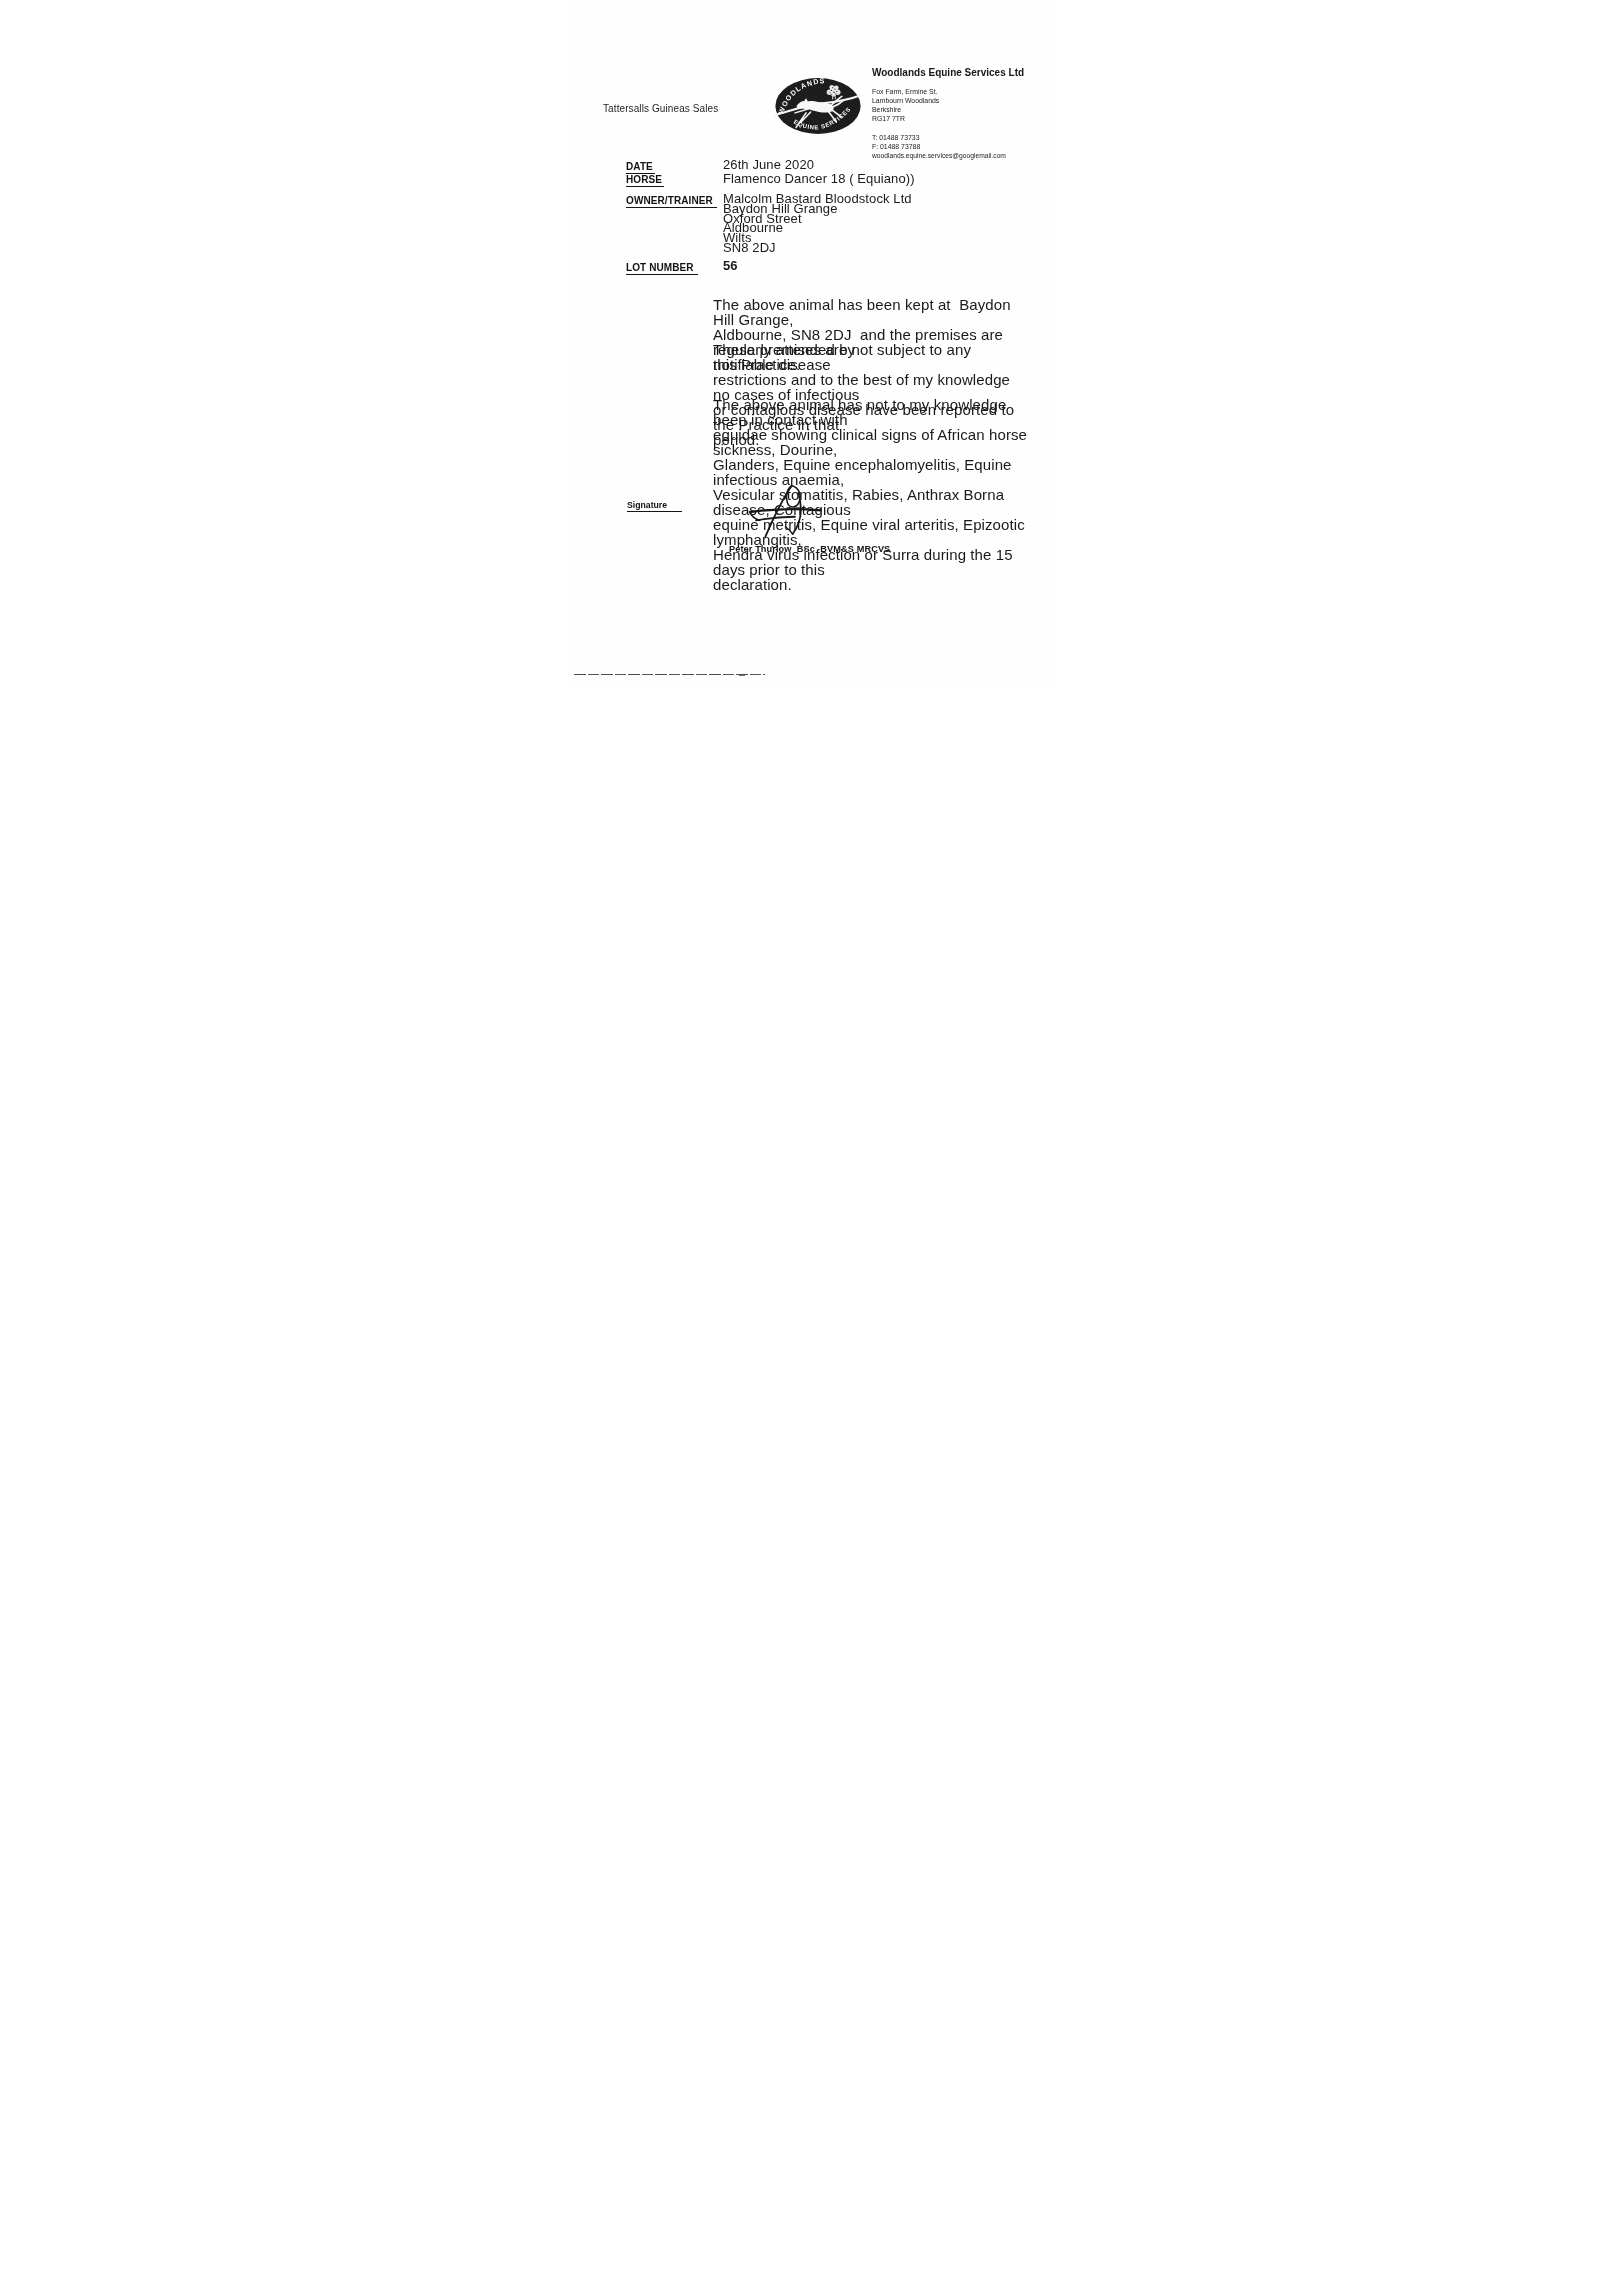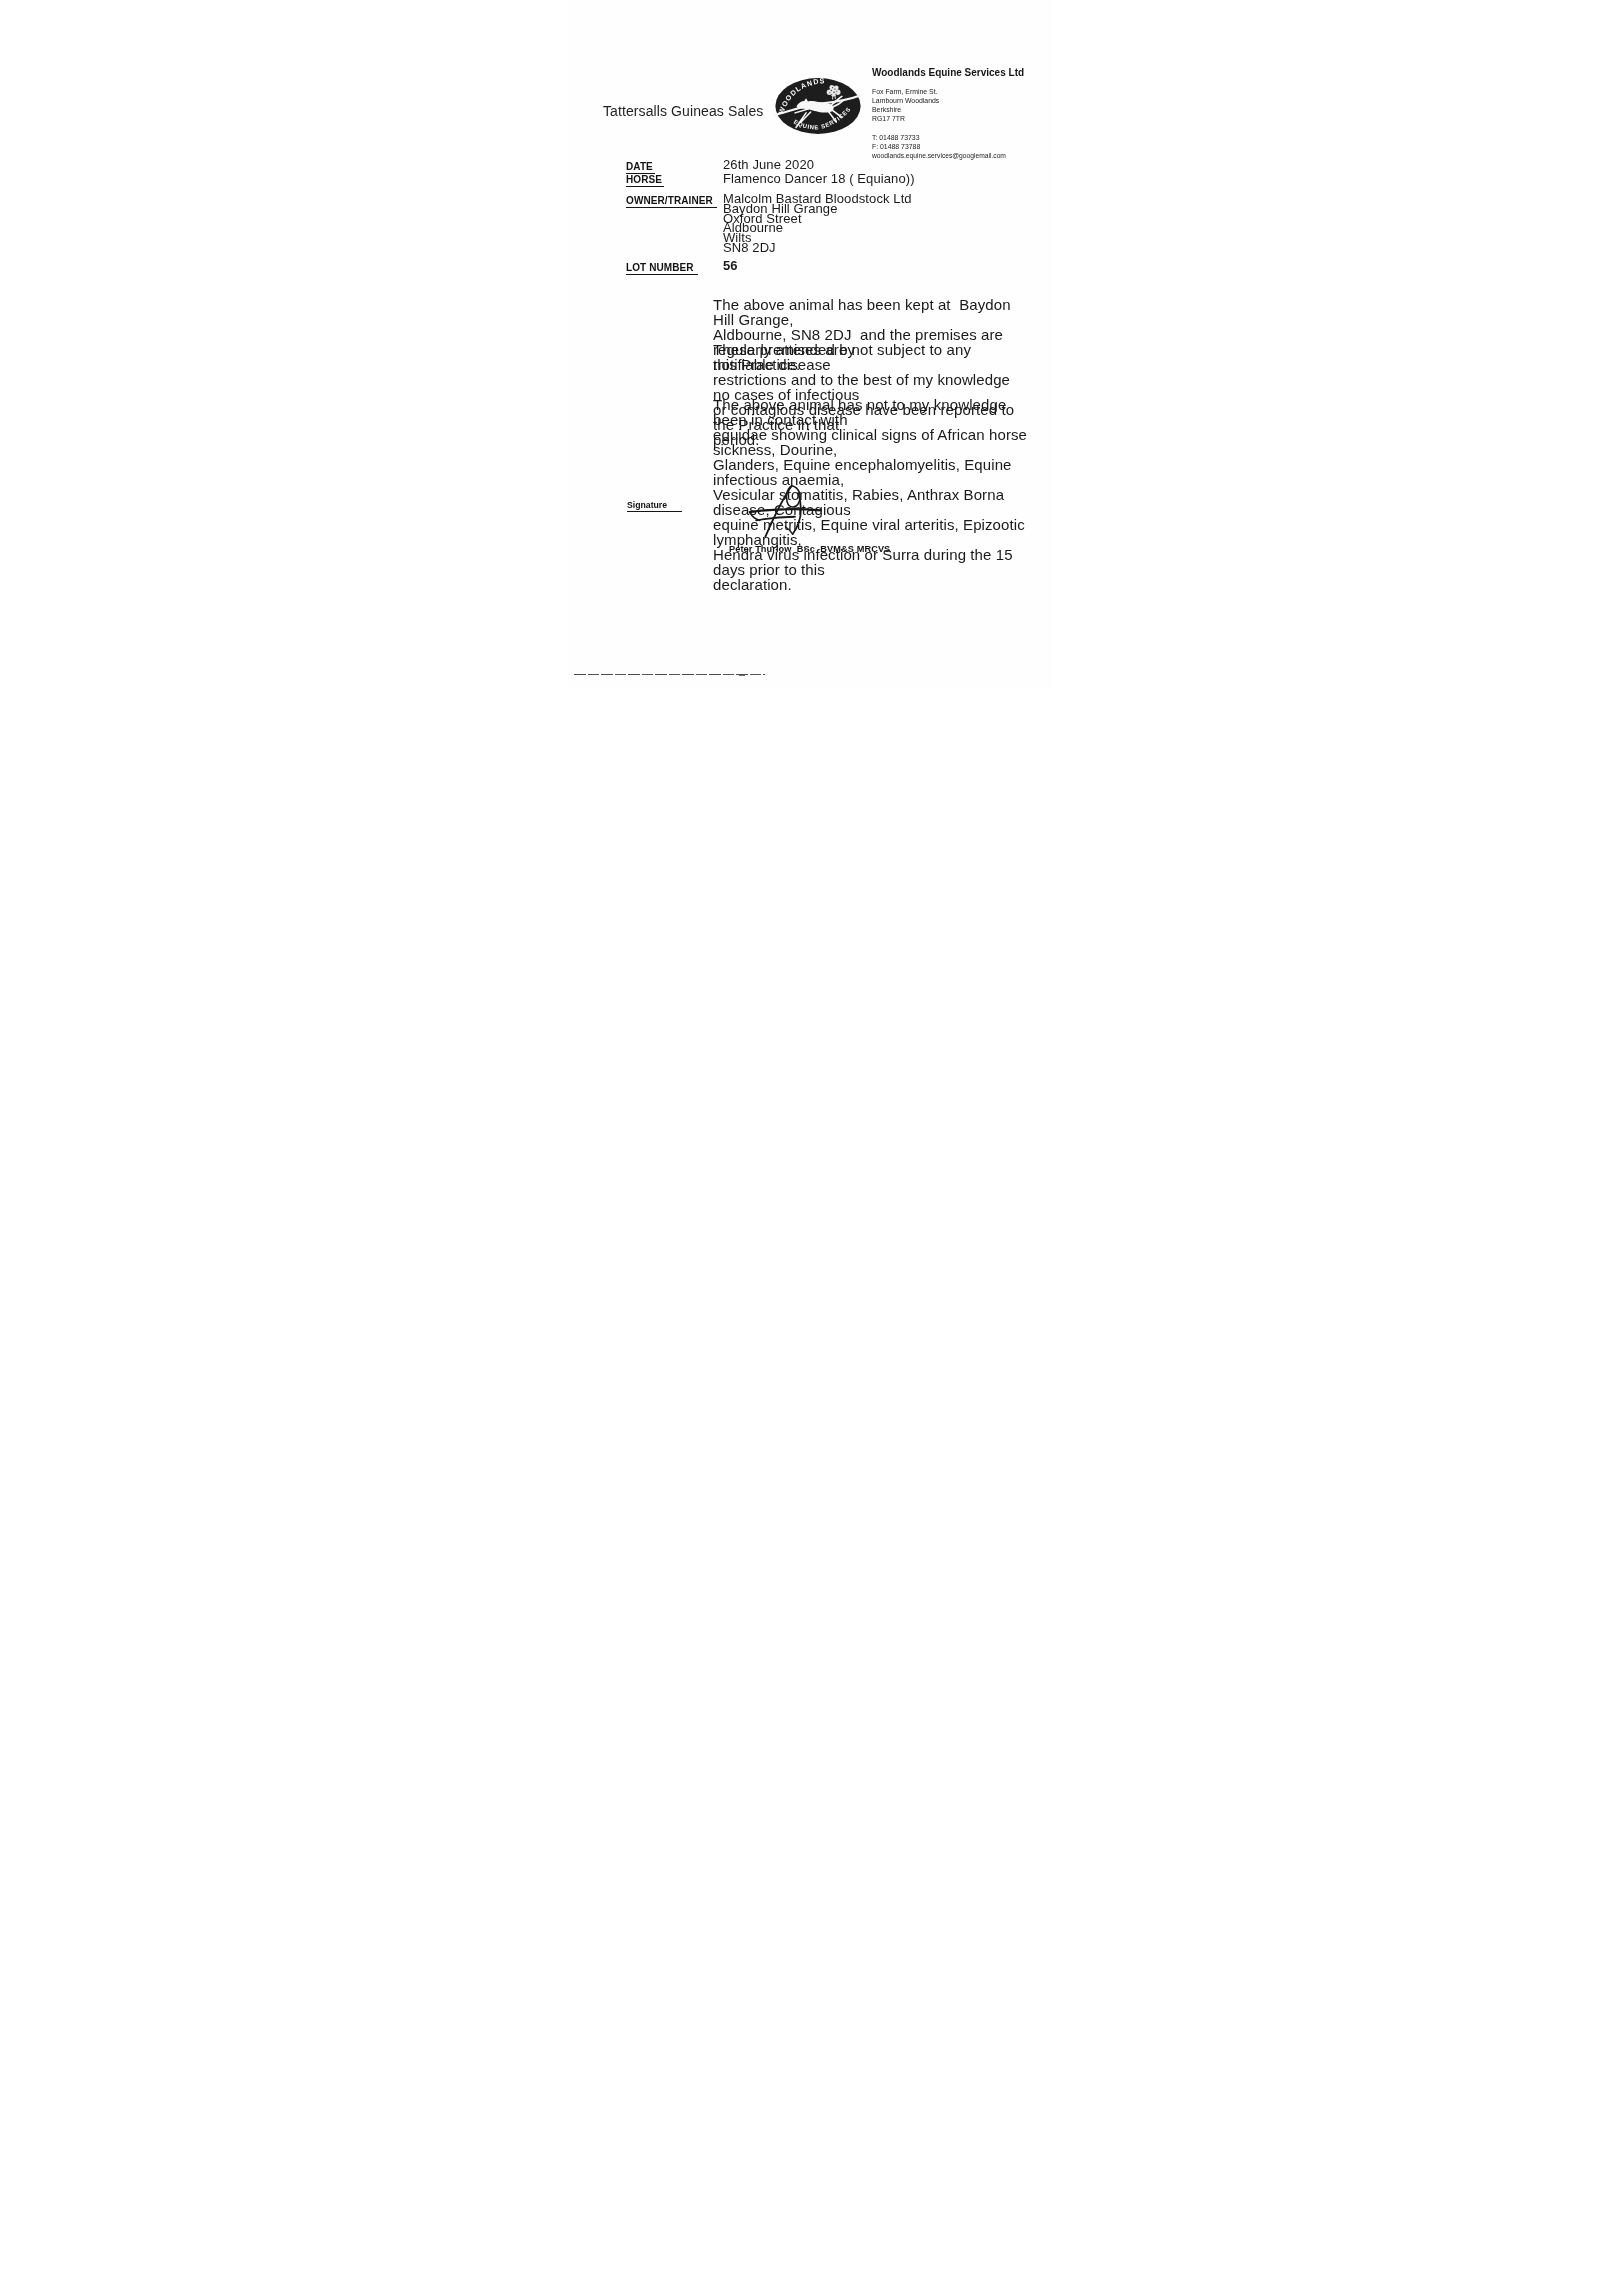--- a/index.html
+++ b/index.html
@@ -13,21 +13,21 @@
     width: 487px;
     height: 689px;
     margin: 0 auto;
     background: #fefefe;
     overflow: hidden;
   }
   
   .sale-title {
     position: absolute;
     left: 36px; top: 103px;
-    font-size: 14px;
+    font-size: 10px;
     letter-spacing: 0.1px;
     color: #1f1f1f;
   }
   .logo-box {
     position: absolute;
     left: 207px; top: 77px;
     width: 88px; height: 58px;
   }
   .letterhead {
     position: absolute;

